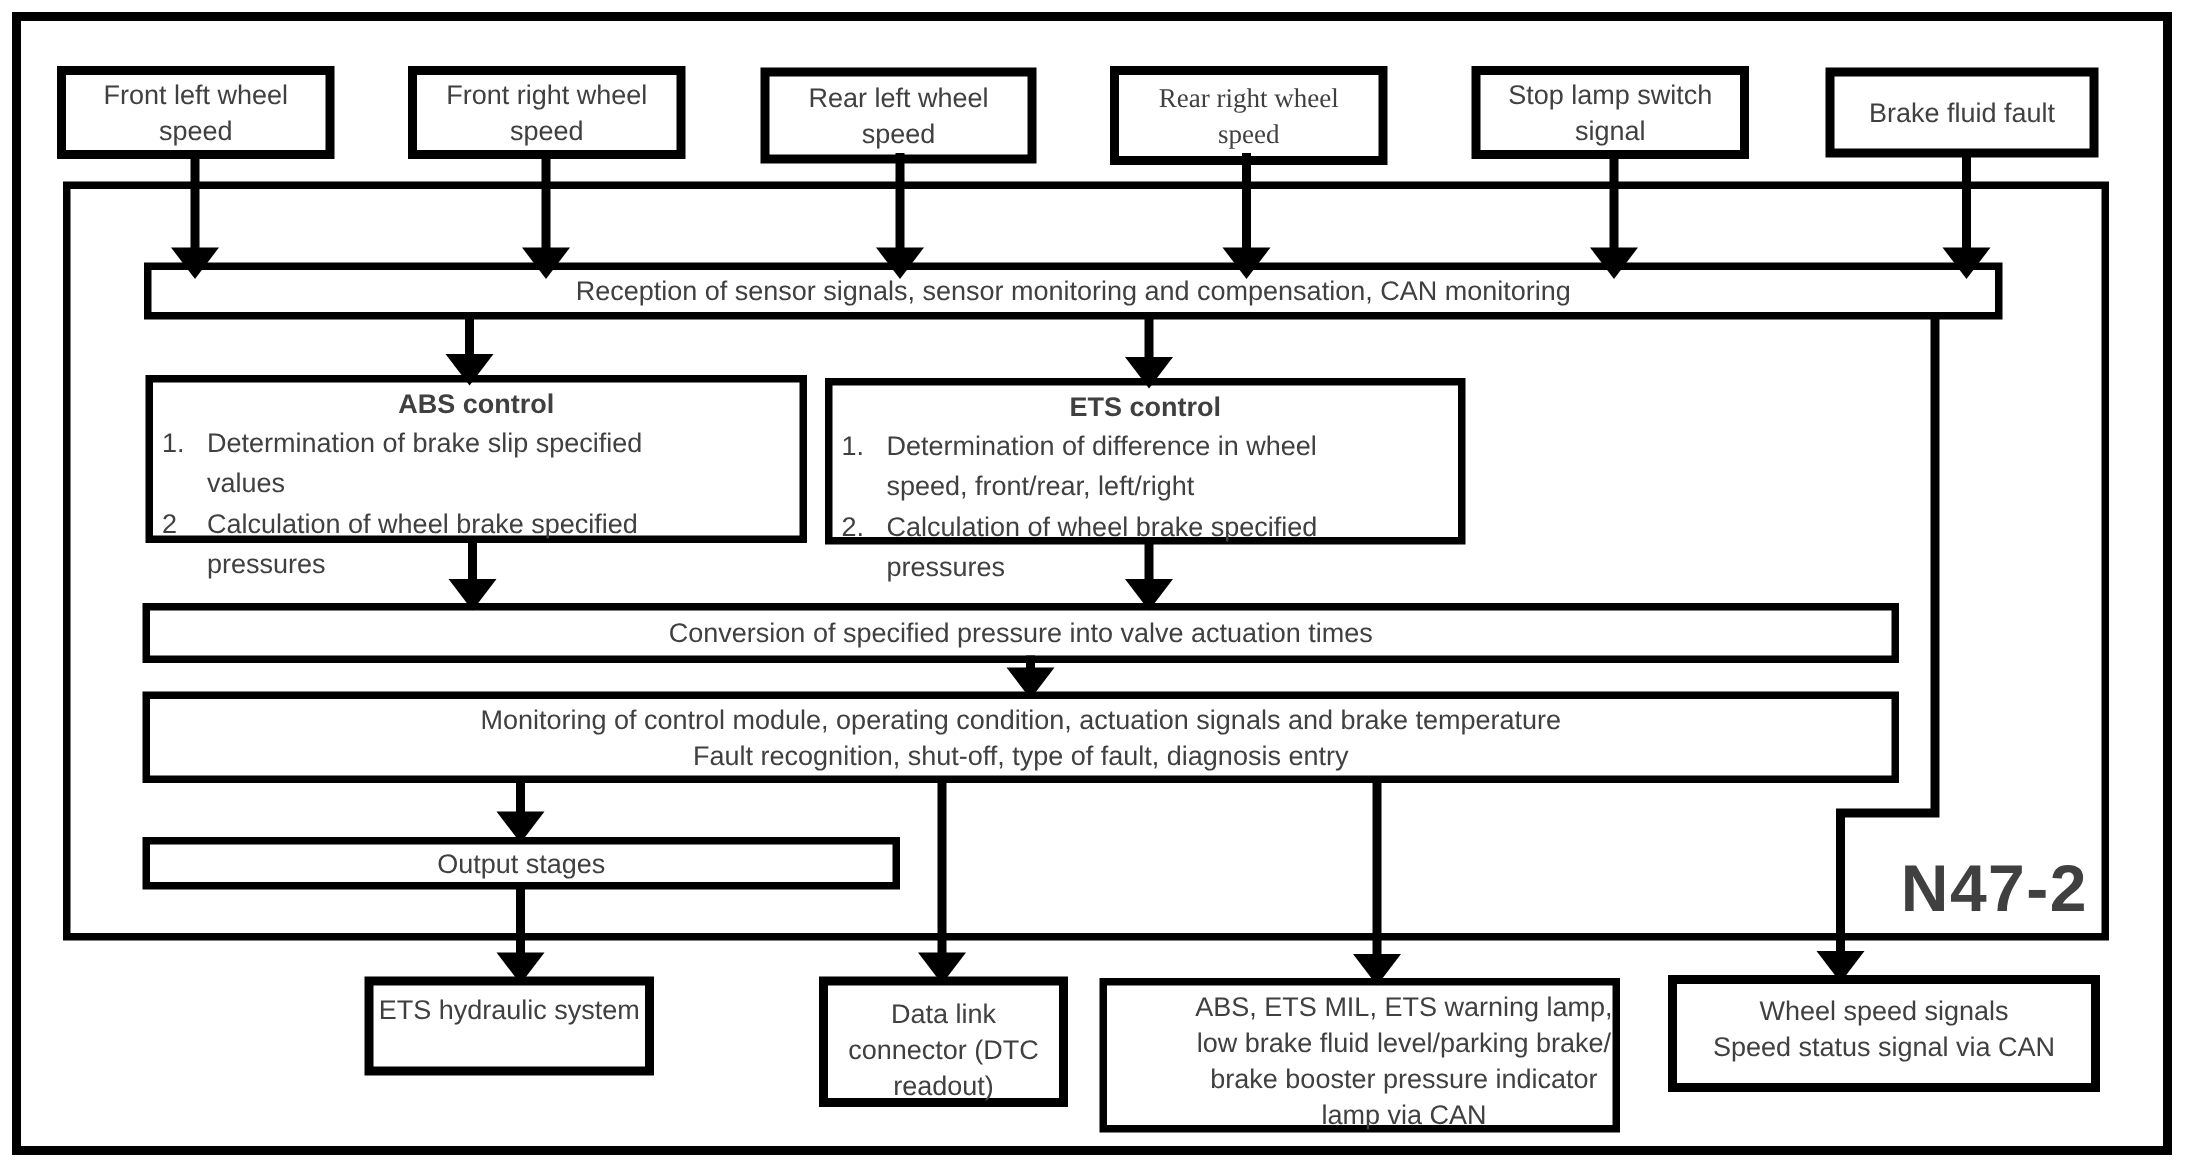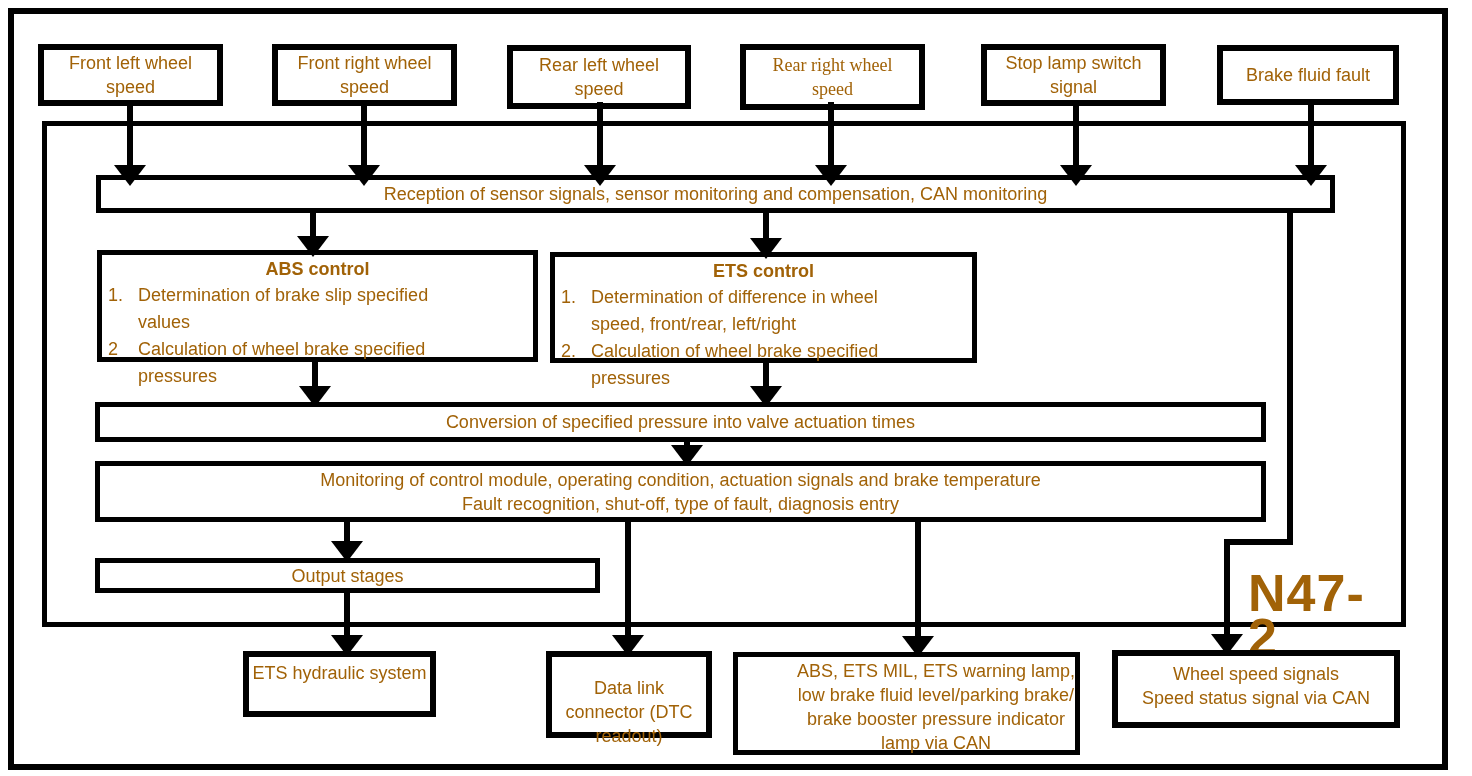--- a/index.html
+++ b/index.html
@@ -1,39 +1,39 @@
 <!DOCTYPE html>
 <html><head>
 <meta charset="utf-8">
 <style>
   html,body{margin:0;padding:0;background:#fff;}
   .canvas{
     position:relative;width:1472px;height:776px;background:#fff;
-    font-family:"Liberation Sans",sans-serif;color:#a16207;overflow:hidden;
+    font-family:"Liberation Sans",sans-serif;color:#404040;overflow:hidden;
   }
   .pos{position:absolute;box-sizing:border-box;}
   .page-frame{border:6px solid #000;background:transparent;}
   .module-frame{border:5px solid #000;background:#fff;}
   .node{
     border:6px solid #000;background:#fff;
     display:flex;align-items:center;justify-content:center;
     text-align:center;font-size:18px;line-height:24px;white-space:pre-line;
   }
   .bar{border-width:5px;}
   .node.top-align{align-items:flex-start;}
   .ctrl{
     border:5px solid #000;background:#fff;overflow:visible;
     font-size:18px;line-height:27px;padding:1px 6px 16px 6px;
   }
   .ctrl .ctrl-title{text-align:center;font-weight:bold;line-height:26px;}
   .ctrl .li{display:flex;text-align:left;}
   .ctrl .num{flex:0 0 30px;}
   .ctrl .txt{white-space:pre-line;}
   .module-label{
-    font-size:52px;font-weight:bold;line-height:44px;
+    font-size:44px;font-weight:bold;line-height:44px;text-align:right;
     letter-spacing:1px;
   }
   svg.connectors{position:absolute;left:0;top:0;pointer-events:none;}
 </style>
 </head>
 <body>
 
 <div class="canvas">
 
   <div class="pos page-frame" style="left:8px;top:8px;width:1440px;height:762px;"></div>
@@ -107,21 +107,21 @@
 
   <div class="pos node" style="left:95px;top:558px;width:505px;height:35px;border-width:5px;">
     <span>Output stages</span>
   </div>
 
   <div class="pos module-label" style="left:1248px;top:571px;width:144px;">N47-2</div>
 
   <div class="pos node top-align" style="left:243px;top:651px;width:193px;height:66px;padding-top:4px;">
     <span>ETS hydraulic system</span>
   </div>
-  <div class="pos node top-align" style="left:546px;top:651px;width:166px;height:87px;padding-top:19px;">
+  <div class="pos node top-align" style="left:546px;top:651px;width:166px;height:87px;padding-top:7px;">
     <span>Data link
 connector (DTC
 readout)</span>
   </div>
   <div class="pos node top-align" style="left:733px;top:652px;width:347px;height:103px;border-width:5px;padding-top:2px;justify-content:flex-end;">
     <span>ABS, ETS MIL, ETS warning lamp,
 low brake fluid level/parking brake/
 brake booster pressure indicator
 lamp via CAN</span>
   </div>

